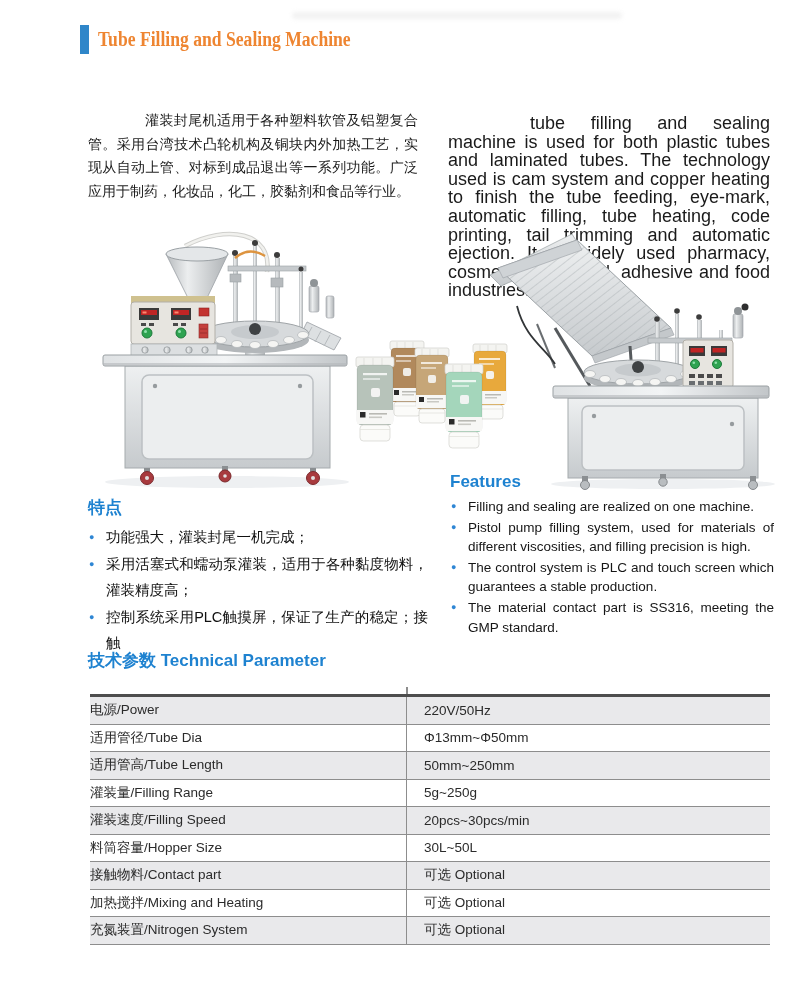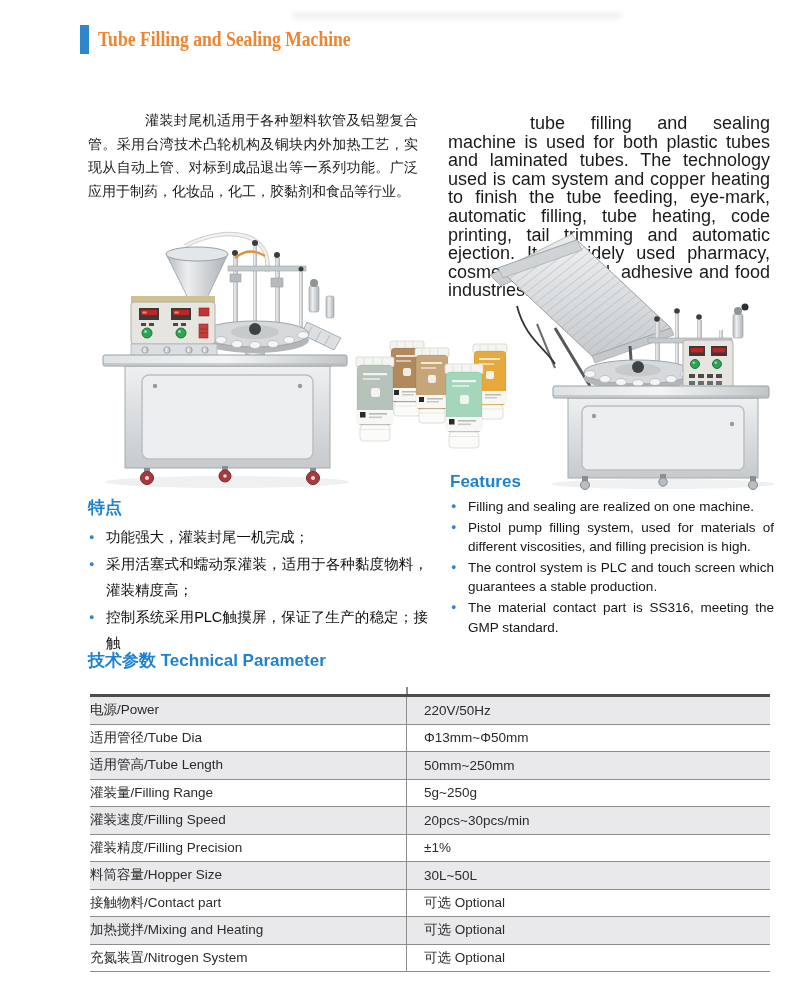--- a/index.html
+++ b/index.html
@@ -389,24 +389,20 @@
         </tr>
       <tr>
           <td class="c-label">灌装量/Filling Range</td>
           <td class="c-value">5g~250g</td>
         </tr>
       <tr>
           <td class="c-label">灌装速度/Filling Speed</td>
           <td class="c-value">20pcs~30pcs/min</td>
         </tr>
       <tr>
-          <td class="c-label">灌装精度/Filling Precision</td>
-          <td class="c-value">±1%</td>
-        </tr>
-      <tr>
           <td class="c-label">料筒容量/Hopper Size</td>
           <td class="c-value">30L~50L</td>
         </tr>
       <tr>
           <td class="c-label">接触物料/Contact part</td>
           <td class="c-value">可选 Optional</td>
         </tr>
       <tr>
           <td class="c-label">加热搅拌/Mixing and Heating</td>
           <td class="c-value">可选 Optional</td>

